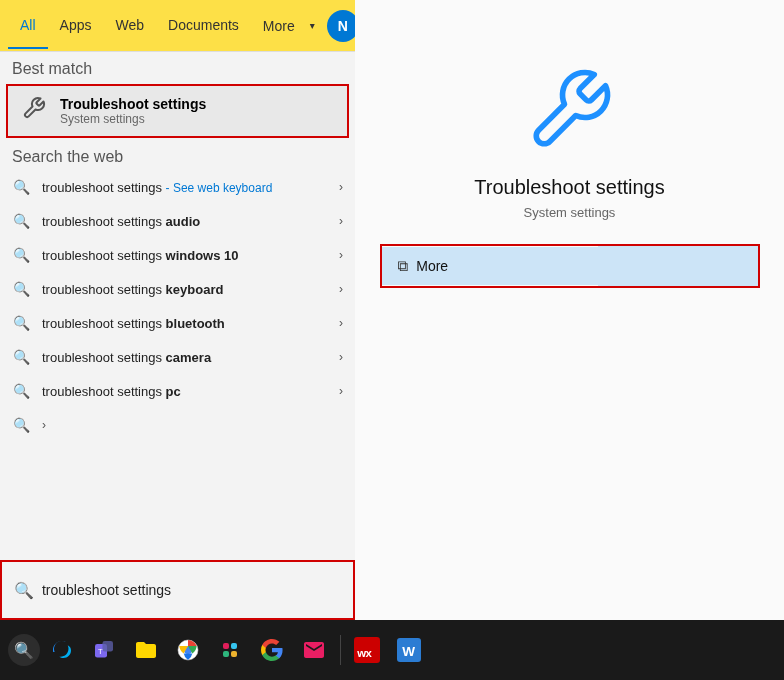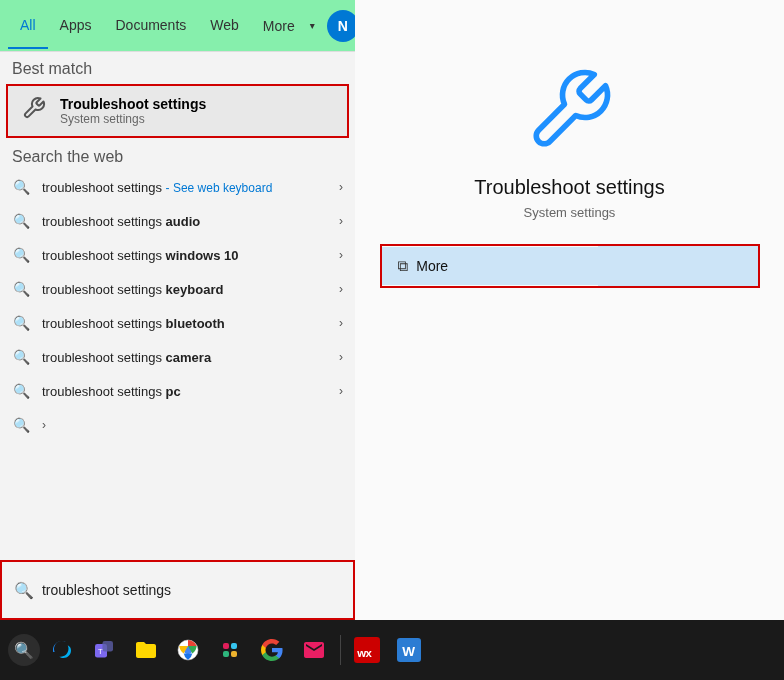--- a/index.html
+++ b/index.html
@@ -21,21 +21,21 @@
       height: 620px;
       background: #f3f3f3;
       display: flex;
       flex-direction: column;
     }
 
     
     .tabs {
       display: flex;
       align-items: center;
-      background: #86efac;
+      background: #fde047;
       border-bottom: 1px solid #ddd;
       padding: 0 8px;
       height: 52px;
       flex-shrink: 0;
     }
     .tab {
       padding: 14px 12px;
       font-size: 14px;
       cursor: pointer;
       color: #333;
@@ -296,22 +296,22 @@
     }
   </style>
 </head>
 <body>
 
 <div class="search-popup">
 
   <div class="tabs">
     <div class="tab active">All</div>
     <div class="tab">Apps</div>
+    <div class="tab">Web</div>
     <div class="tab">Documents</div>
-    <div class="tab">Web</div>
     <div class="tab-more">
       <span>More</span>
       <span class="chevron">▾</span>
     </div>
     <div class="header-controls">
       <button class="avatar-btn">
         <span>N</span>
       </button>
       <button class="header-icon-btn">
         <span>💬</span>

